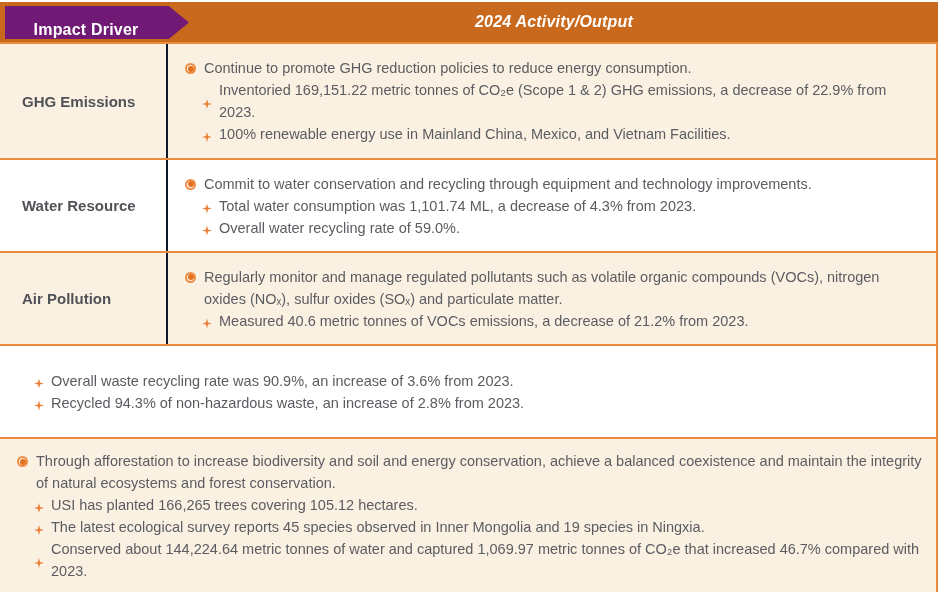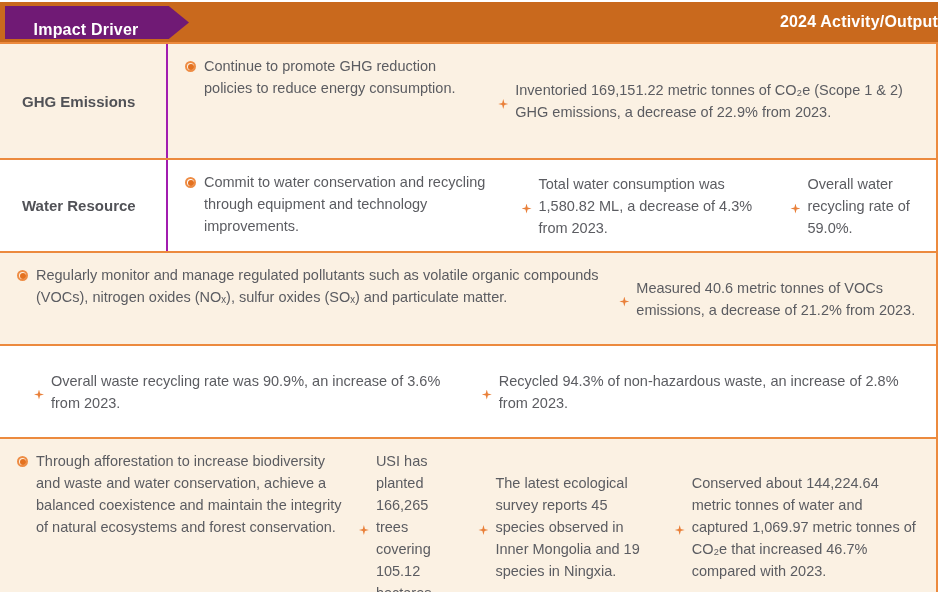--- a/index.html
+++ b/index.html
@@ -14,41 +14,41 @@
   .header-tab{
     position:absolute;left:5px;top:4px;height:33px;width:184px;
     background:#701a75;
     clip-path:polygon(0 0,89% 0,100% 50%,89% 100%,0 100%);
     display:flex;align-items:flex-end;justify-content:center;
     box-sizing:border-box;padding-right:22px;
   }
   .header-tab span{color:#ffffff;font-weight:bold;font-size:16px;letter-spacing:.2px;}
   .header-right{
     position:absolute;left:170px;right:0;top:0;bottom:0;
-    display:flex;align-items:center;justify-content:flex-end;
+    display:flex;align-items:center;justify-content:center;font-style:italic;
   }
   .header-right span{color:#ffffff;font-weight:bold;font-size:16px;letter-spacing:.2px;}
   
   .row{display:flex;border-top:2px solid #EC8A3E;border-right:2px solid #EC8A3E;}
   .row:last-child{border-bottom:2px solid #EC8A3E;}
   .row.cream{background:#FBF1E3;}
   .row.white{background:#FFFFFF;}
   .row:nth-child(1){min-height:114px;}
   .row:nth-child(2),.row:nth-child(3),.row:nth-child(4){min-height:91px;}
   .row:nth-child(5){min-height:147px;}
   .driver-cell{
     flex:0 0 168px;width:168px;box-sizing:border-box;
-    border-right:2px solid #a21caf;
+    border-right:2px solid #0f172a;
     display:flex;align-items:center;padding-left:22px;
   }
   .driver-cell span{color:#515257;font-weight:bold;font-size:15px;}
   .activity-cell{
     flex:1;padding:11px 14px 11px 17px;
     color:#5B5C61;font-size:14.5px;line-height:22px;
-    display:flex;flex-direction:row;justify-content:center;
+    display:flex;flex-direction:column;justify-content:center;
   }
   .item{display:flex;}
   .bullet{
     flex:0 0 11px;width:11px;height:11px;margin-top:6px;margin-right:8px;
     border:2px solid #EE8C44;border-radius:50%;box-sizing:border-box;position:relative;
   }
   .bullet::after{
     content:"";position:absolute;inset:0.5px;background:#E4711F;border-radius:50%;
   }
   .subitem{display:flex;margin-left:17px;align-items:center;}
@@ -78,42 +78,49 @@
         </div>
         <div class="activity-cell">
           <div class="item">
             <span class="bullet"></span>
             <span class="item-text">Continue to promote GHG reduction policies to reduce energy consumption.</span>
           </div>
           <div class="subitem">
             <span class="star"></span>
             <span class="subitem-text">Inventoried 169,151.22 metric tonnes of CO₂e (Scope 1 &amp; 2) GHG emissions, a decrease of 22.9% from 2023.</span>
           </div>
+          <div class="subitem">
+            <span class="star"></span>
+            <span class="subitem-text">100% renewable energy use in Mainland China, Mexico, and Vietnam Facilities.</span>
+          </div>
         </div>
       </div>
       <div class="row white">
         <div class="driver-cell">
           <span>Water Resource</span>
         </div>
         <div class="activity-cell">
           <div class="item">
             <span class="bullet"></span>
             <span class="item-text">Commit to water conservation and recycling through equipment and technology improvements.</span>
           </div>
           <div class="subitem">
             <span class="star"></span>
-            <span class="subitem-text">Total water consumption was 1,580.82 ML, a decrease of 4.3% from 2023.</span>
+            <span class="subitem-text">Total water consumption was 1,101.74 ML, a decrease of 4.3% from 2023.</span>
           </div>
           <div class="subitem">
             <span class="star"></span>
             <span class="subitem-text">Overall water recycling rate of 59.0%.</span>
           </div>
         </div>
       </div>
       <div class="row cream">
+        <div class="driver-cell">
+          <span>Air Pollution</span>
+        </div>
         <div class="activity-cell">
           <div class="item">
             <span class="bullet"></span>
             <span class="item-text">Regularly monitor and manage regulated pollutants such as volatile organic compounds (VOCs), nitrogen oxides (NOₓ), sulfur oxides (SOₓ) and particulate matter.</span>
           </div>
           <div class="subitem">
             <span class="star"></span>
             <span class="subitem-text">Measured 40.6 metric tonnes of VOCs emissions, a decrease of 21.2% from 2023.</span>
           </div>
         </div>
@@ -127,21 +134,21 @@
           <div class="subitem">
             <span class="star"></span>
             <span class="subitem-text">Recycled 94.3% of non-hazardous waste, an increase of 2.8% from 2023.</span>
           </div>
         </div>
       </div>
       <div class="row cream">
         <div class="activity-cell">
           <div class="item">
             <span class="bullet"></span>
-            <span class="item-text">Through afforestation to increase biodiversity and waste and water conservation, achieve a balanced coexistence and maintain the integrity of natural ecosystems and forest conservation.</span>
+            <span class="item-text">Through afforestation to increase biodiversity and soil and energy conservation, achieve a balanced coexistence and maintain the integrity of natural ecosystems and forest conservation.</span>
           </div>
           <div class="subitem">
             <span class="star"></span>
             <span class="subitem-text">USI has planted 166,265 trees covering 105.12 hectares.</span>
           </div>
           <div class="subitem">
             <span class="star"></span>
             <span class="subitem-text">The latest ecological survey reports 45 species observed in Inner Mongolia and 19 species in Ningxia.</span>
           </div>
           <div class="subitem">

